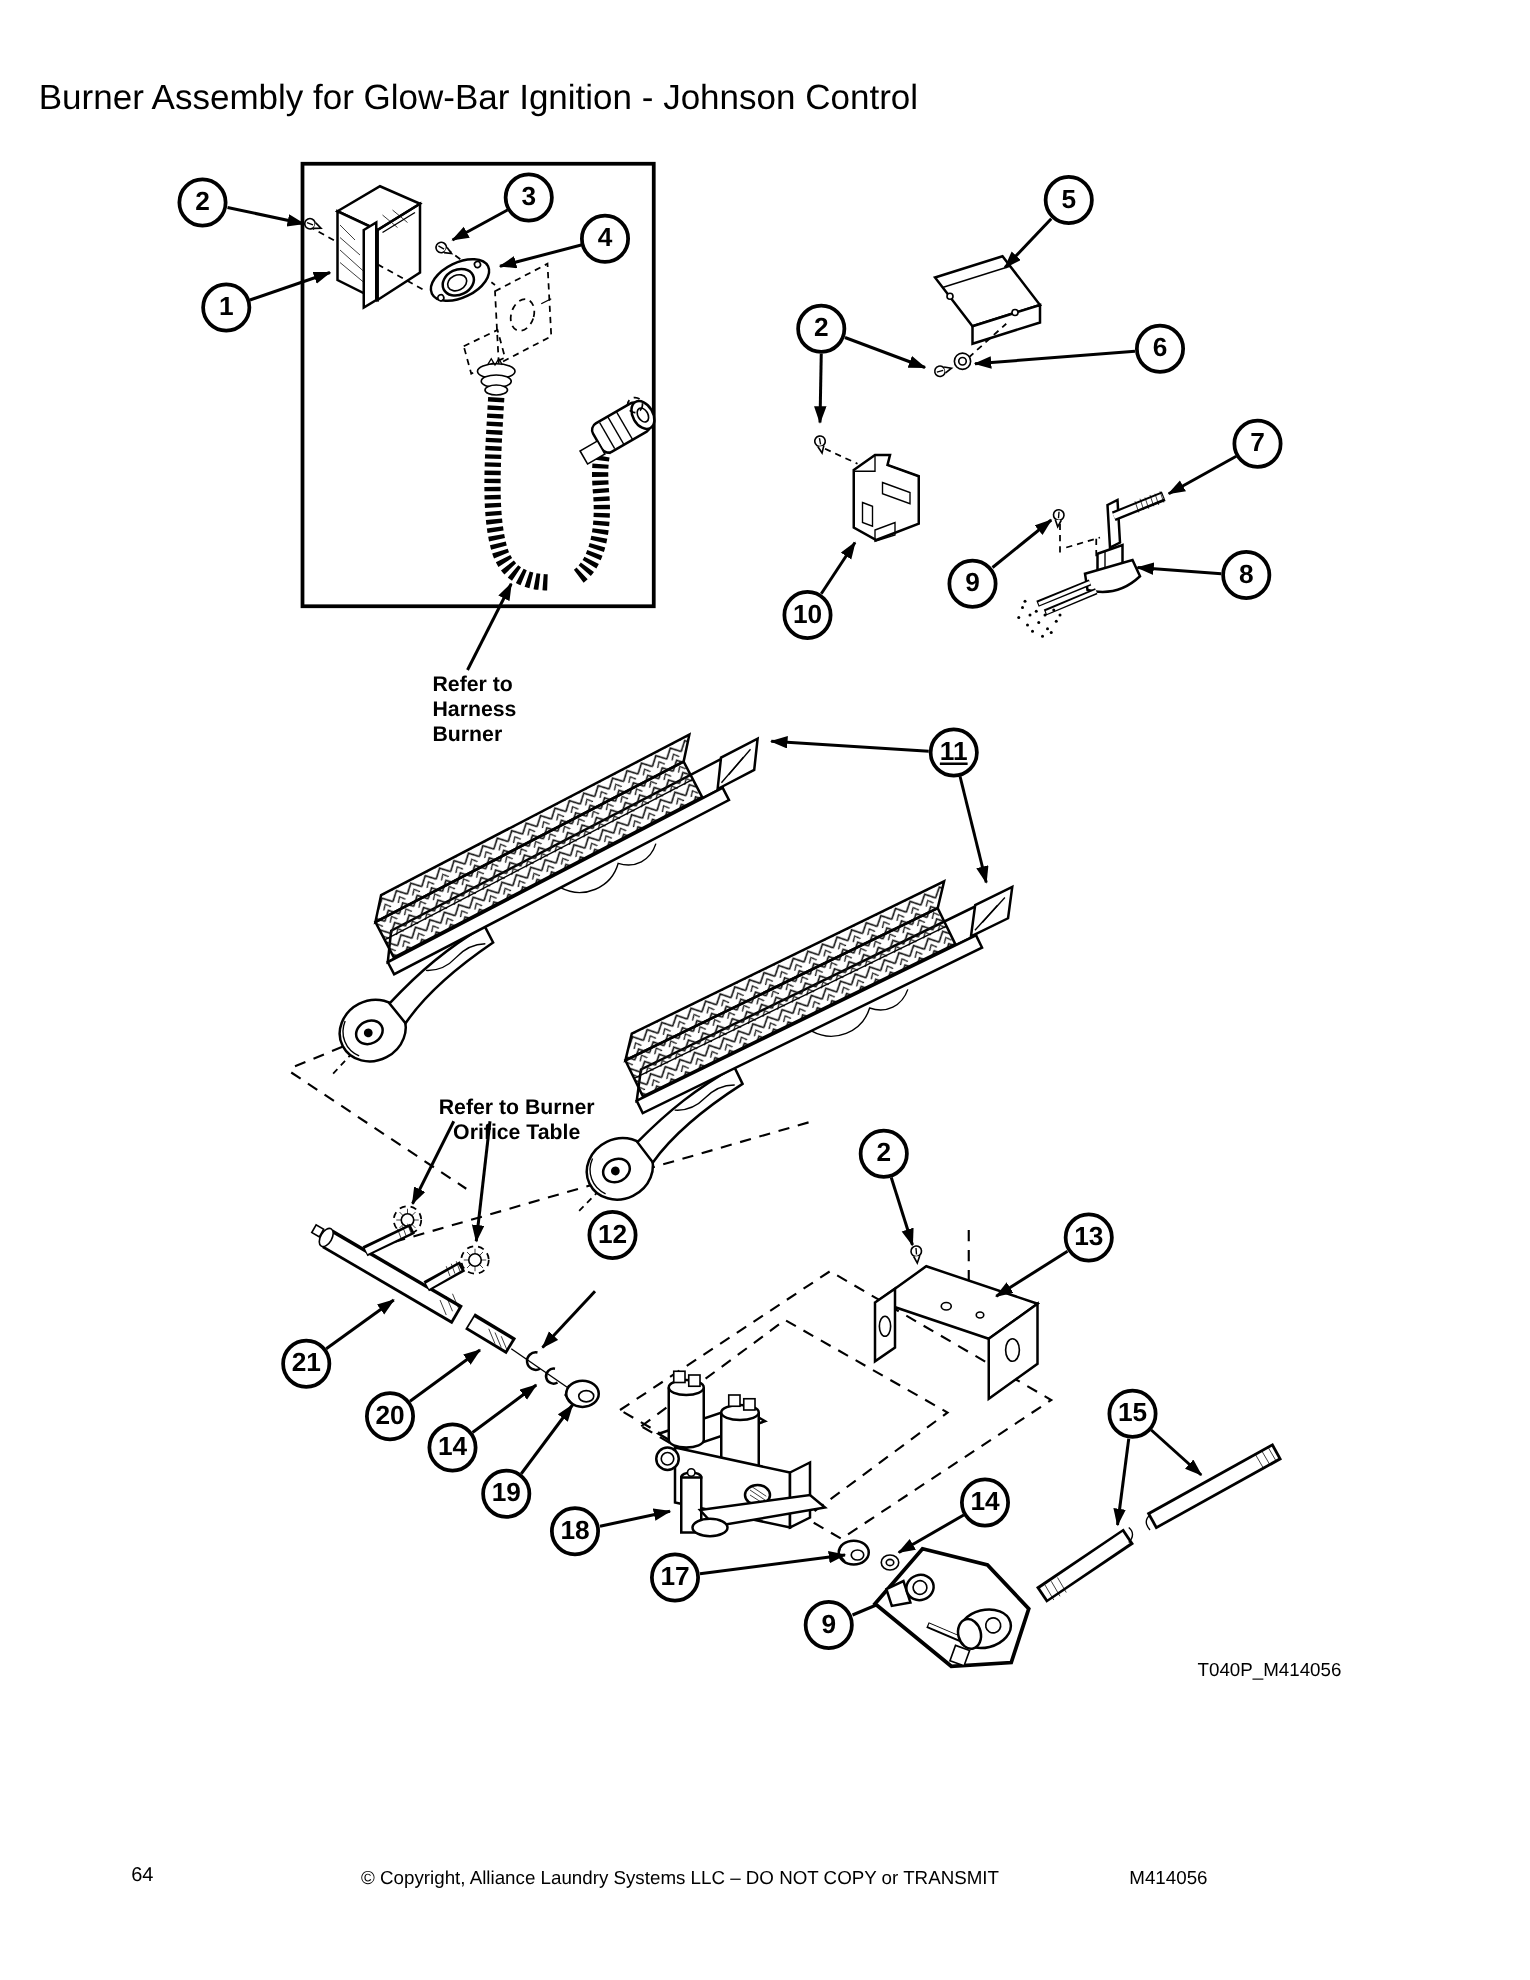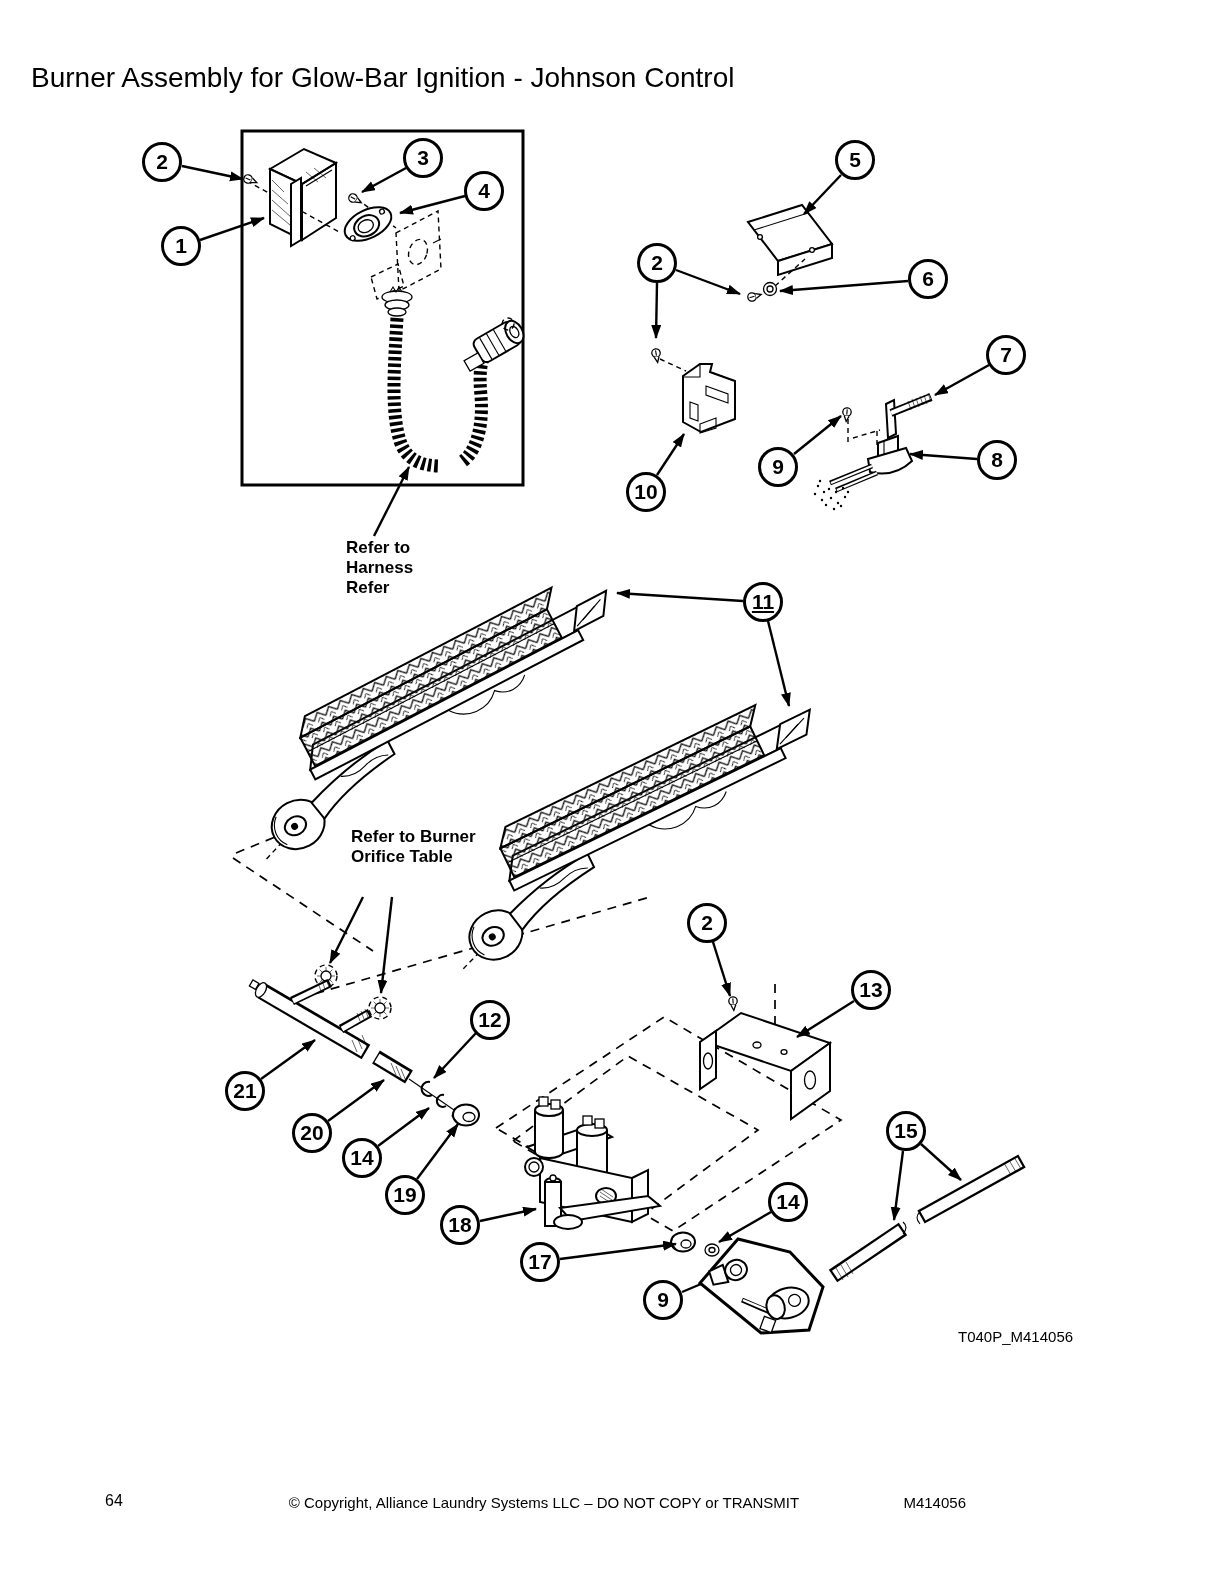--- a/index.html
+++ b/index.html
@@ -3,21 +3,21 @@
 <meta charset="utf-8">
 <style>
   html,body{margin:0;padding:0;background:#e8e8e8;}
   .page{position:relative;width:1224px;height:1584px;background:#ffffff;overflow:hidden;
         font-family:"Liberation Sans", sans-serif;color:#000;}
   .art{position:absolute;left:0;top:0;}
   .page-title{position:absolute;left:0;top:62px;width:1224px;text-align:left;
         font-size:28px;font-weight:normal;letter-spacing:0px;padding-left:31px;}
   .note{position:absolute;font-weight:bold;font-size:17px;line-height:20px;white-space:nowrap;margin-left:12px;}
   .note-harness{left:334px;top:538px;}
-  .note-orifice{left:339px;top:827px;}
+  .note-orifice{left:339px;top:876px;text-align:center;}
   .figure-code{position:absolute;left:958px;top:1299px;font-size:15px;margin-top:29px;}
   .footer{position:absolute;left:0;top:1492px;width:1088px;height:24px;font-size:15px;}
   .footer .pageno{position:absolute;left:105px;top:0;font-size:16px;}
   .footer .copy{position:absolute;left:0;top:2px;width:100%;text-align:center;}
   .footer .docno{position:absolute;right:122px;top:2px;}
   .callout{position:absolute;width:40px;height:40px;border:3px solid #000;border-radius:50%;
         background:#fff;display:flex;align-items:center;justify-content:center;
         font-weight:bold;font-size:21px;box-sizing:border-box;z-index:5;}
   
   .ln{fill:none;stroke:#000;stroke-width:2;}
@@ -373,21 +373,21 @@
       <line x1="363" y1="897" x2="330" y2="963" marker-end="url(#ah)"></line>
       <line x1="392" y1="897" x2="381" y2="993" marker-end="url(#ah)"></line>
     </g>
   </svg>
 
   <div class="page-title">Burner Assembly for Glow-Bar Ignition - Johnson Control</div>
 
   <div class="note note-harness">
     <div>Refer to</div>
     <div>Harness</div>
-    <div>Refer</div>
+    <div>Burner</div>
   </div>
 
   <div class="note note-orifice">
     <div>Refer to Burner</div>
     <div>Orifice Table</div>
   </div>
 
   <div class="figure-code">T040P_M414056</div>
 
   <div class="footer">
@@ -404,21 +404,21 @@
       <div class="callout" style="left: 835px; top: 140px;">5</div>
       <div class="callout" style="left: 637px; top: 243px;">2</div>
       <div class="callout" style="left: 908px; top: 259px;">6</div>
       <div class="callout" style="left: 986px; top: 335px;">7</div>
       <div class="callout" style="left: 758px; top: 447px;">9</div>
       <div class="callout" style="left: 977px; top: 440px;">8</div>
       <div class="callout" style="left: 626px; top: 472px;">10</div>
       <div class="callout" style="left: 743px; top: 582px; text-decoration: underline;">11</div>
       <div class="callout" style="left: 687px; top: 903px;">2</div>
       <div class="callout" style="left: 851px; top: 970px;">13</div>
-      <div class="callout" style="left: 470px; top: 1000px;">12</div>
+      <div class="callout" style="left: 470px; top: 968px;">12</div>
       <div class="callout" style="left: 225px; top: 1071px;">21</div>
       <div class="callout" style="left: 292px; top: 1113px;">20</div>
       <div class="callout" style="left: 342px; top: 1138px;">14</div>
       <div class="callout" style="left: 385px; top: 1175px;">19</div>
       <div class="callout" style="left: 886px; top: 1111px;">15</div>
       <div class="callout" style="left: 440px; top: 1205px;">18</div>
       <div class="callout" style="left: 520px; top: 1242px;">17</div>
       <div class="callout" style="left: 768px; top: 1182px;">14</div>
       <div class="callout" style="left: 643px; top: 1280px;">9</div>
     </div>

